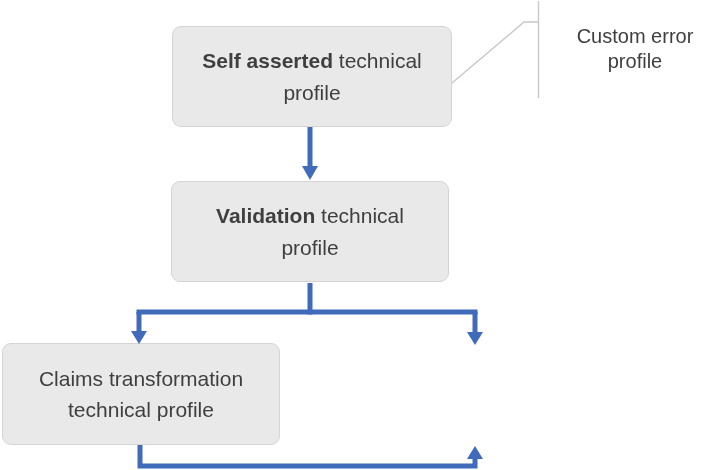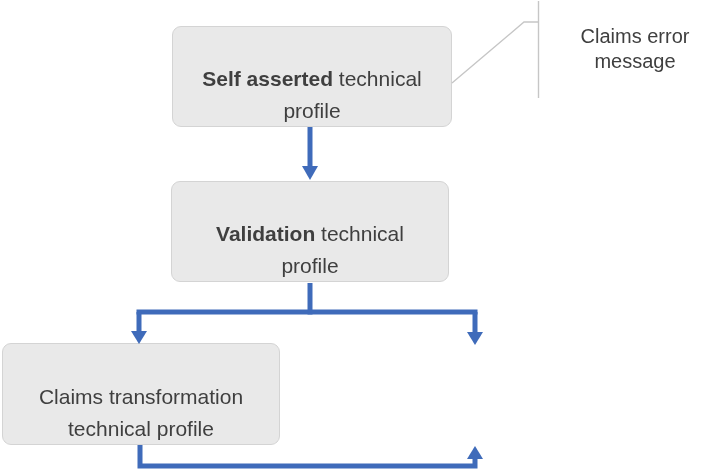--- a/index.html
+++ b/index.html
@@ -15,21 +15,21 @@
     width:727px;height:470px;
     background:#ffffff;
     overflow:hidden;
     font-family:"Liberation Sans", sans-serif;
   }
   .node{
     position:absolute;
     background:var(--node-fill);
     border:1.5px solid var(--node-border);
     border-radius:9px;
-    display:flex;align-items:flex-end;justify-content:center;
+    display:flex;align-items:center;justify-content:center;
     box-sizing:border-box;
   }
   .node .label{
     max-width:228px;
     text-align:center;
     font-size:21px;
     line-height:1.5;
     color:var(--text);
   }
   .node .b{font-weight:700;}
@@ -65,21 +65,21 @@
 
   <div class="node node-left">
     <div class="label"><span>Claims transformation technical profile</span></div>
   </div>
 
   <div class="node node-mid">
     <div class="label"><span class="b">Validation</span><span> technical profile</span></div>
   </div>
 
 
-  <div class="callout-label">Claims error message</div>
+  <div class="callout-label">Custom error profile</div>
 
   <svg class="connectors" viewBox="0 0 727 470" xmlns="http://www.w3.org/2000/svg">
 
     <g>
       <polyline class="gray-stroke" points="452,83 524,22 538,22"></polyline>
       <line class="gray-stroke" x1="538.5" y1="1" x2="538.5" y2="98"></line>
     </g>
 
     <g>
       <line class="blue-stroke" x1="310" y1="127" x2="310" y2="167"></line>

